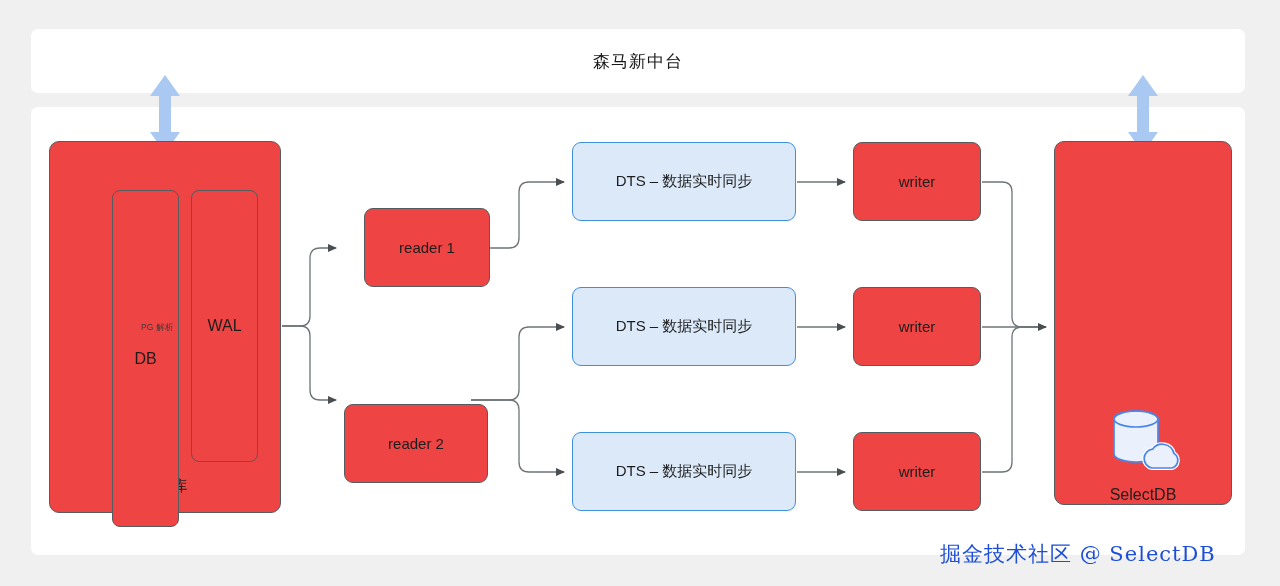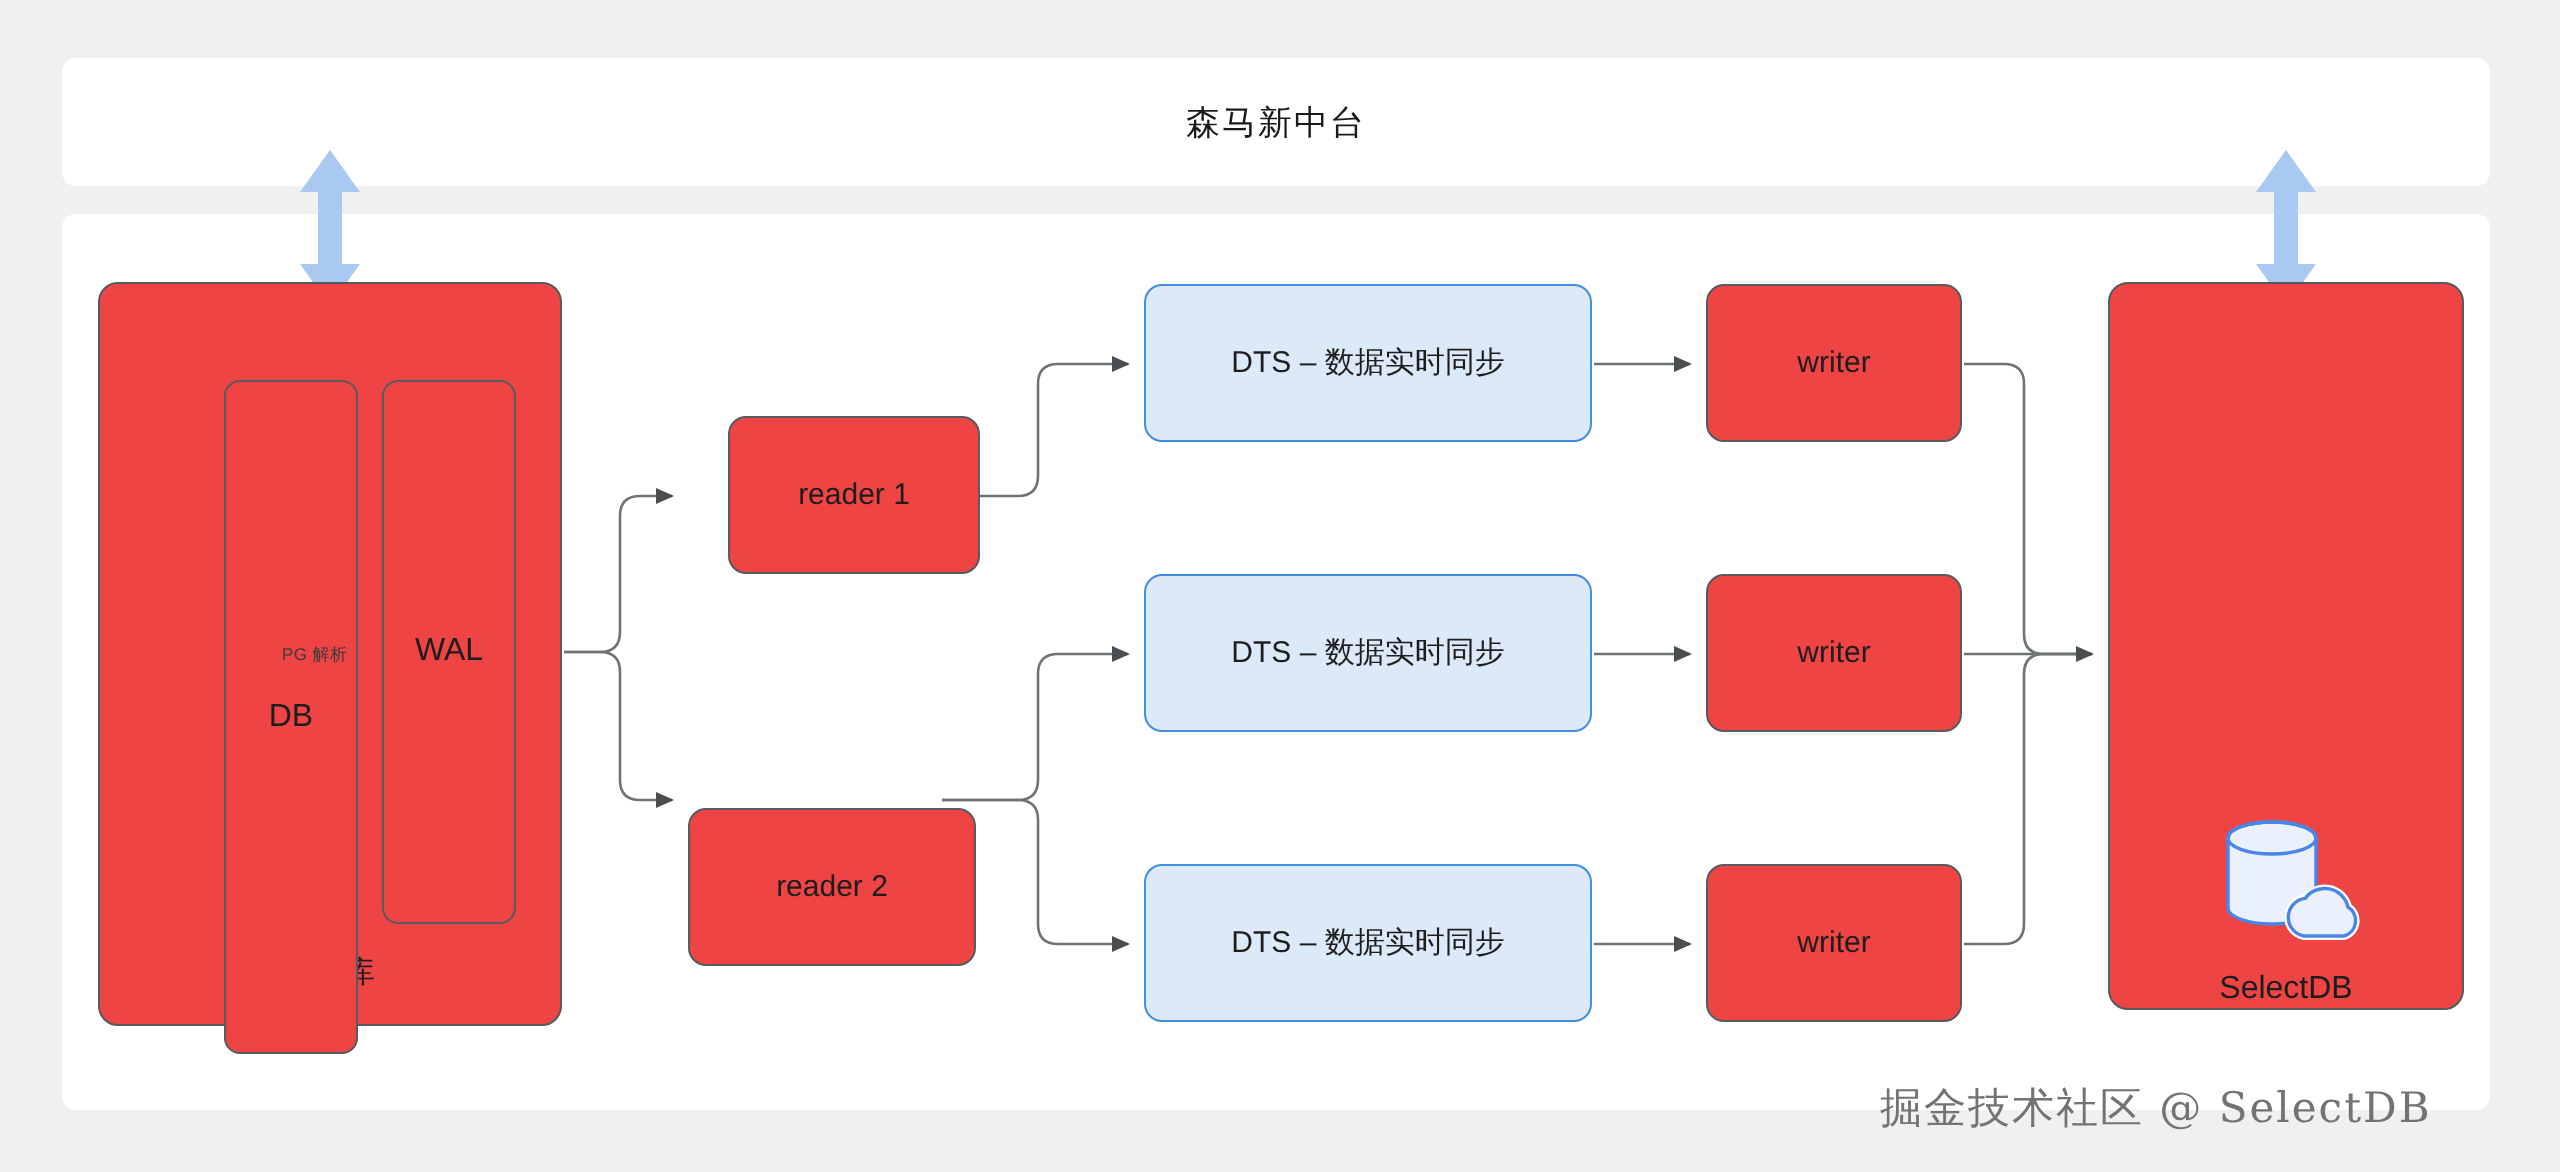--- a/index.html
+++ b/index.html
@@ -73,21 +73,21 @@
   }
   #sink-label { font-size: 16px; color: #1d1d1d; }
 
   .pg-label {
     position: absolute; left: 141px; top: 322px;
     font-size: 8.5px; color: #3a3a3a; letter-spacing: .2px;
   }
 
   #watermark {
     position: absolute; left: 940px; top: 540px;
-    font-size: 21px; color: #737373;
+    font-size: 21px; color: #1d4ed8;
     font-family: "DejaVu Serif", "Liberation Serif", serif;
     letter-spacing: 1px; white-space: nowrap;
   }
 </style>
 </head>
 <body>
 
 <div id="root">
 
   <div class="panel" id="title-panel">

